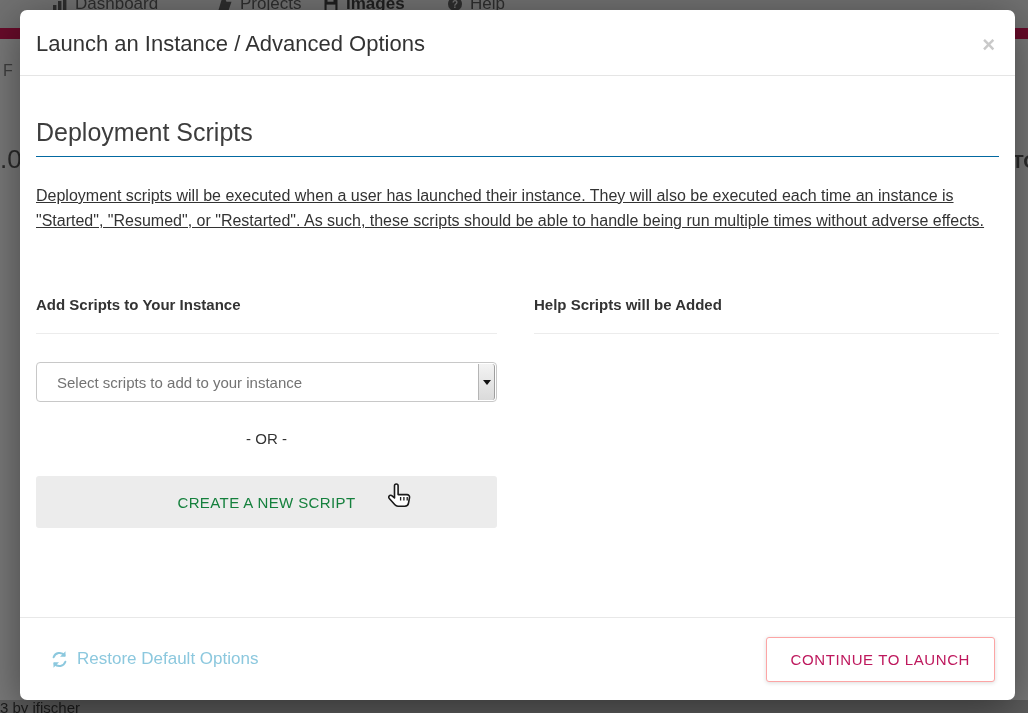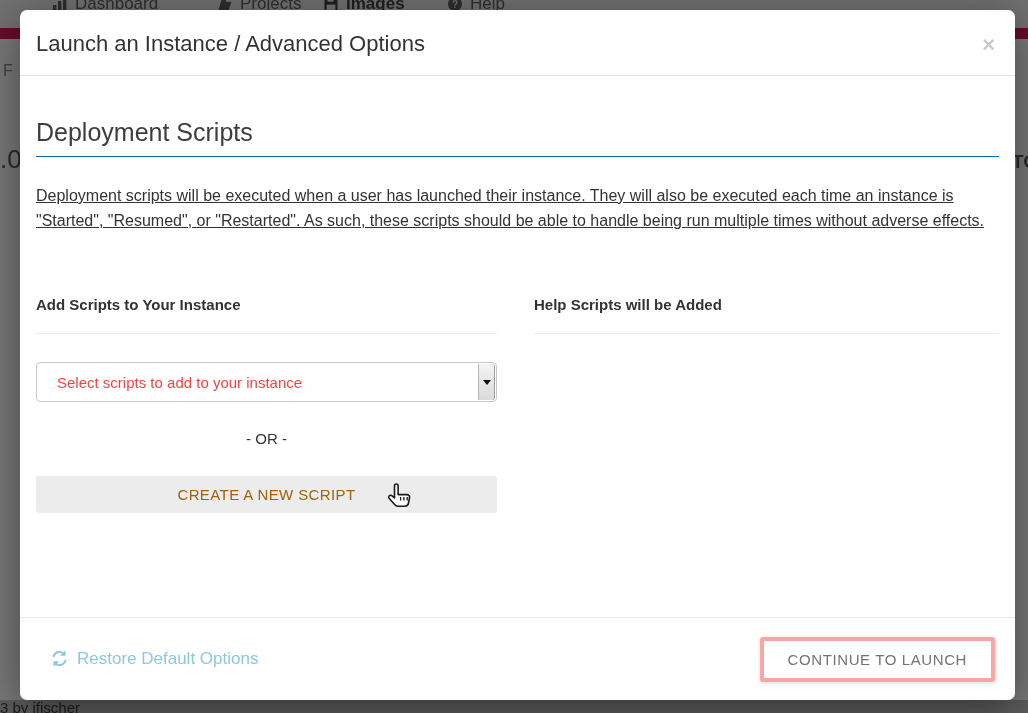--- a/index.html
+++ b/index.html
@@ -38,39 +38,39 @@
   .section-heading { margin-top:20px; font-size:25px; font-weight:400; color:#3d3d3d;
     padding-bottom:9px; border-bottom:1px solid #0369a1; }
   .section-desc { margin-top:26px; font-size:16px; line-height:25px; color:#333; max-width:950px;text-decoration:underline; }
   .columns { display:flex; margin-top:63px; }
   .col-left { width:461px; margin-right:37px; flex:0 0 auto; }
   .col-right { flex:1 1 auto; }
   .col-heading { font-size:15px; font-weight:700; color:#333; padding-bottom:20px;
     border-bottom:1px solid #ececec; }
   .select-box { position:relative; margin-top:28px; height:40px; background:#fff;
     border:1px solid #c8c8c8; border-radius:4px; cursor:pointer; display:flex; align-items:center; }
-  .select-placeholder { padding-left:20px; font-size:15px; color:#ef4444; }
+  .select-placeholder { padding-left:20px; font-size:15px; color:#737373; }
   .select-arrow-strip { position:absolute; top:1px; right:1px; bottom:1px; width:17px;
     background:linear-gradient(#f3f3f3,#dadada); border-left:1px solid #b5b5b5;
     border-right:1px solid #9e9e9e; border-radius:0 3px 3px 0; display:flex;
     align-items:center; justify-content:center; }
   .select-arrow-strip .tri { width:0; height:0; border-left:4px solid transparent;
     border-right:4px solid transparent; border-top:5px solid #111; }
   .or-divider { margin-top:28px; text-align:center; font-size:15px; color:#333; }
-  .create-btn { margin-top:29px; width:100%; height:37px; background:#ececec; border:none;
-    border-radius:3px; font-family:"Liberation Sans",sans-serif; font-size:15px; color:#a16207;
+  .create-btn { margin-top:29px; width:100%; height:52px; background:#ececec; border:none;
+    border-radius:3px; font-family:"Liberation Sans",sans-serif; font-size:15px; color:#15803d;
     letter-spacing:.4px; cursor:pointer; }
   .modal-footer { border-top:1px solid #e8e8e8; height:83px; display:flex; align-items:center;
     justify-content:space-between; padding:0 20px 0 30px; }
-  .restore-link { display:flex; gap:8px; color:#8cc8de; font-size:17px;
+  .restore-link { display:flex; align-items:center; gap:8px; color:#8cc8de; font-size:17px;
     cursor:pointer; }
   .restore-link svg { display:block; }
-  .continue-btn { height:45px; padding:0 24px; background:#fff; border:4px solid #fca5a5;
+  .continue-btn { height:45px; padding:0 24px; background:#fff; border:1px solid #fca5a5;
     border-radius:3px; box-shadow:0 1px 4px rgba(0,0,0,.14); font-family:"Liberation Sans",sans-serif;
-    font-size:15px; color:#737373; letter-spacing:.6px; cursor:pointer; }
+    font-size:15px; color:#be185d; letter-spacing:.6px; cursor:pointer; }
   .hand-cursor { position:absolute; left:388px; top:482px; width:26px; height:31px; }
 </style>
 </head>
 <body>
 
 <div class="page">
 
   <div class="bg-navstrip"></div>
 
   <div class="bg-nav-item" style="left:52px;">

